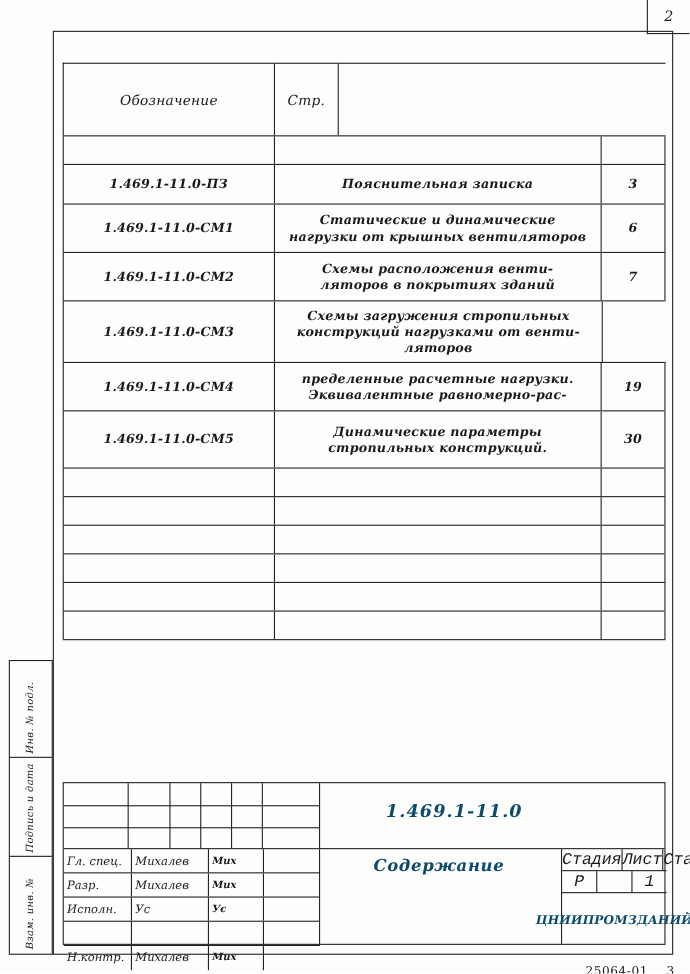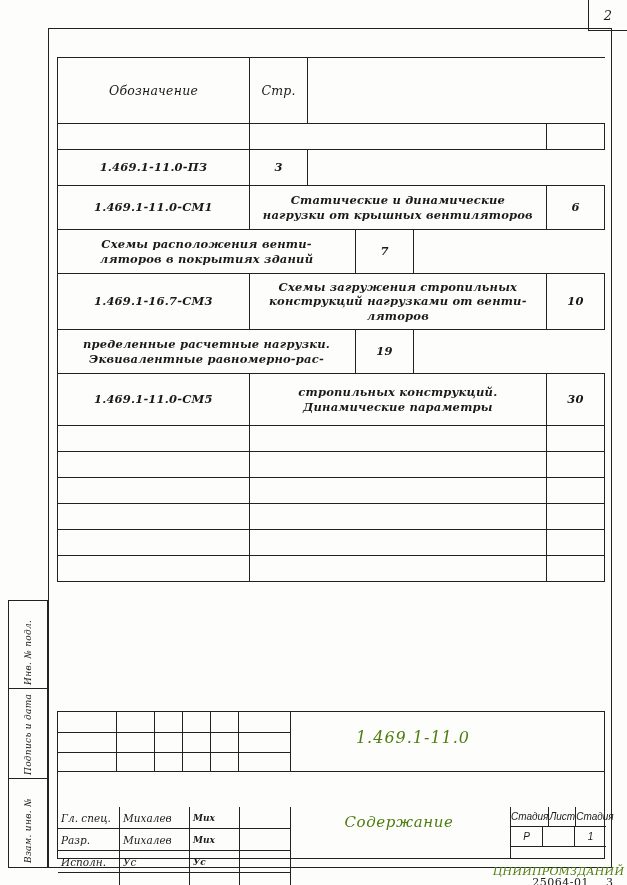--- a/index.html
+++ b/index.html
@@ -161,21 +161,21 @@
   .grid-cols {
     position: absolute;
     left: 0;
     top: 0;
     height: 100%;
     width: 232px;
   }
   .vline { position: absolute; top: 0; bottom: 0; width: 0; border-left: 1.3px solid #222; }
   .hline { position: absolute; left: 0; width: 100%; height: 0; border-top: 1.3px solid #222; }
 
-  .stamp-lower { position: absolute; left: 0; top: 60px; right: 0; bottom: 0; margin-top: 35px; }
+  .stamp-lower { position: absolute; left: 0; top: 60px; right: 0; bottom: 0; }
 
   .sig-row {
     position: absolute;
     left: 0;
     width: 232px;
     height: 22px;
     box-sizing: border-box;
     border-bottom: 1.3px solid #222;
     display: flex;
     align-items: center;
@@ -213,23 +213,23 @@
     display: flex;
     height: 20px;
     box-sizing: border-box;
   }
   .meta-head { border-bottom: 1.3px solid #222; }
   .meta-val  { border-bottom: 1.3px solid #222; }
   .meta-cell {
     flex: 1;
     border-right: 1.3px solid #222;
     box-sizing: border-box;
-    font-family: Liberation Sans, sans-serif;
-    font-style: italic;
-    font-size: 10px;
+    font-family: Liberation Mono, monospace;
+    font-style: italic;
+    font-size: 15px;
     display: flex;
     align-items: center;
     justify-content: center;
   }
   .meta-cell:last-child { border-right: none; }
   .org {
     position: absolute;
     left: 0;
     top: 40px;
     width: 100%;
@@ -253,21 +253,21 @@
     letter-spacing: .5px;
   }
   .bottom-page {
     position: absolute;
     right: 14px;
     bottom: -4px;
     font-family: "DejaVu Serif", serif;
     font-size: 11px;
   }
 
-  .ink { color: #4d7c0f; }
+  .ink { color: #0c4a6e; font-weight: bold; }
 </style>
 </head>
 <body>
 
 <div class="page">
 
   <div class="corner-num">2</div>
 
   <div class="left-strip">
     <div class="cellrow" style="top:0; height:88px;">
@@ -291,72 +291,78 @@
       </div>
 
       <div class="trow r-empty">
         <div class="tcell c-code"></div>
         <div class="tcell c-name"></div>
         <div class="tcell c-page"></div>
       </div>
 
       <div class="trow r-short">
         <div class="tcell c-code">1.469.1-11.0-ПЗ</div>
+        <div class="tcell c-name">
+          <span class="multiline">
+            <span>Пояснительная записка</span>
+          </span>
+        </div>
         <div class="tcell c-page">3</div>
       </div>
 
       <div class="trow r-tall">
         <div class="tcell c-code">1.469.1-11.0-СМ1</div>
         <div class="tcell c-name">
           <span class="multiline">
             <span>Статические и динамические</span>
             <span>нагрузки от крышных вентиляторов</span>
           </span>
         </div>
         <div class="tcell c-page">6</div>
       </div>
 
       <div class="trow r-tall">
+        <div class="tcell c-code">1.469.1-11.0-СМ2</div>
         <div class="tcell c-name">
           <span class="multiline">
             <span>Схемы расположения венти-</span>
             <span>ляторов в покрытиях зданий</span>
           </span>
         </div>
         <div class="tcell c-page">7</div>
       </div>
 
       <div class="trow" style="height:56px;">
-        <div class="tcell c-code">1.469.1-16.7-СМ3</div>
+        <div class="tcell c-code">1.469.1-11.0-СМ3</div>
         <div class="tcell c-name">
           <span class="multiline">
             <span>Схемы загружения стропильных</span>
             <span>конструкций нагрузками от венти-</span>
             <span>ляторов</span>
           </span>
         </div>
-        <div class="tcell c-page">10</div>
       </div>
 
       <div class="trow r-tall">
+        <div class="tcell c-code">1.469.1-11.0-СМ4</div>
         <div class="tcell c-name">
           <span class="multiline">
             <span>пределенные расчетные нагрузки.</span>
             <span>Эквивалентные равномерно-рас-</span>
           </span>
         </div>
         <div class="tcell c-page">19</div>
       </div>
 
       <div class="trow" style="height:52px;">
         <div class="tcell c-code">1.469.1-11.0-СМ5</div>
         <div class="tcell c-name">
           <span class="multiline">
+            <span>Динамические параметры</span>
             <span>стропильных конструкций.</span>
-            <span>Динамические параметры</span>
           </span>
         </div>
         <div class="tcell c-page">30</div>
       </div>
 
       <div class="trow r-empty">
         <div class="tcell c-code"></div>
         <div class="tcell c-name"></div>
         <div class="tcell c-page"></div>
       </div>

